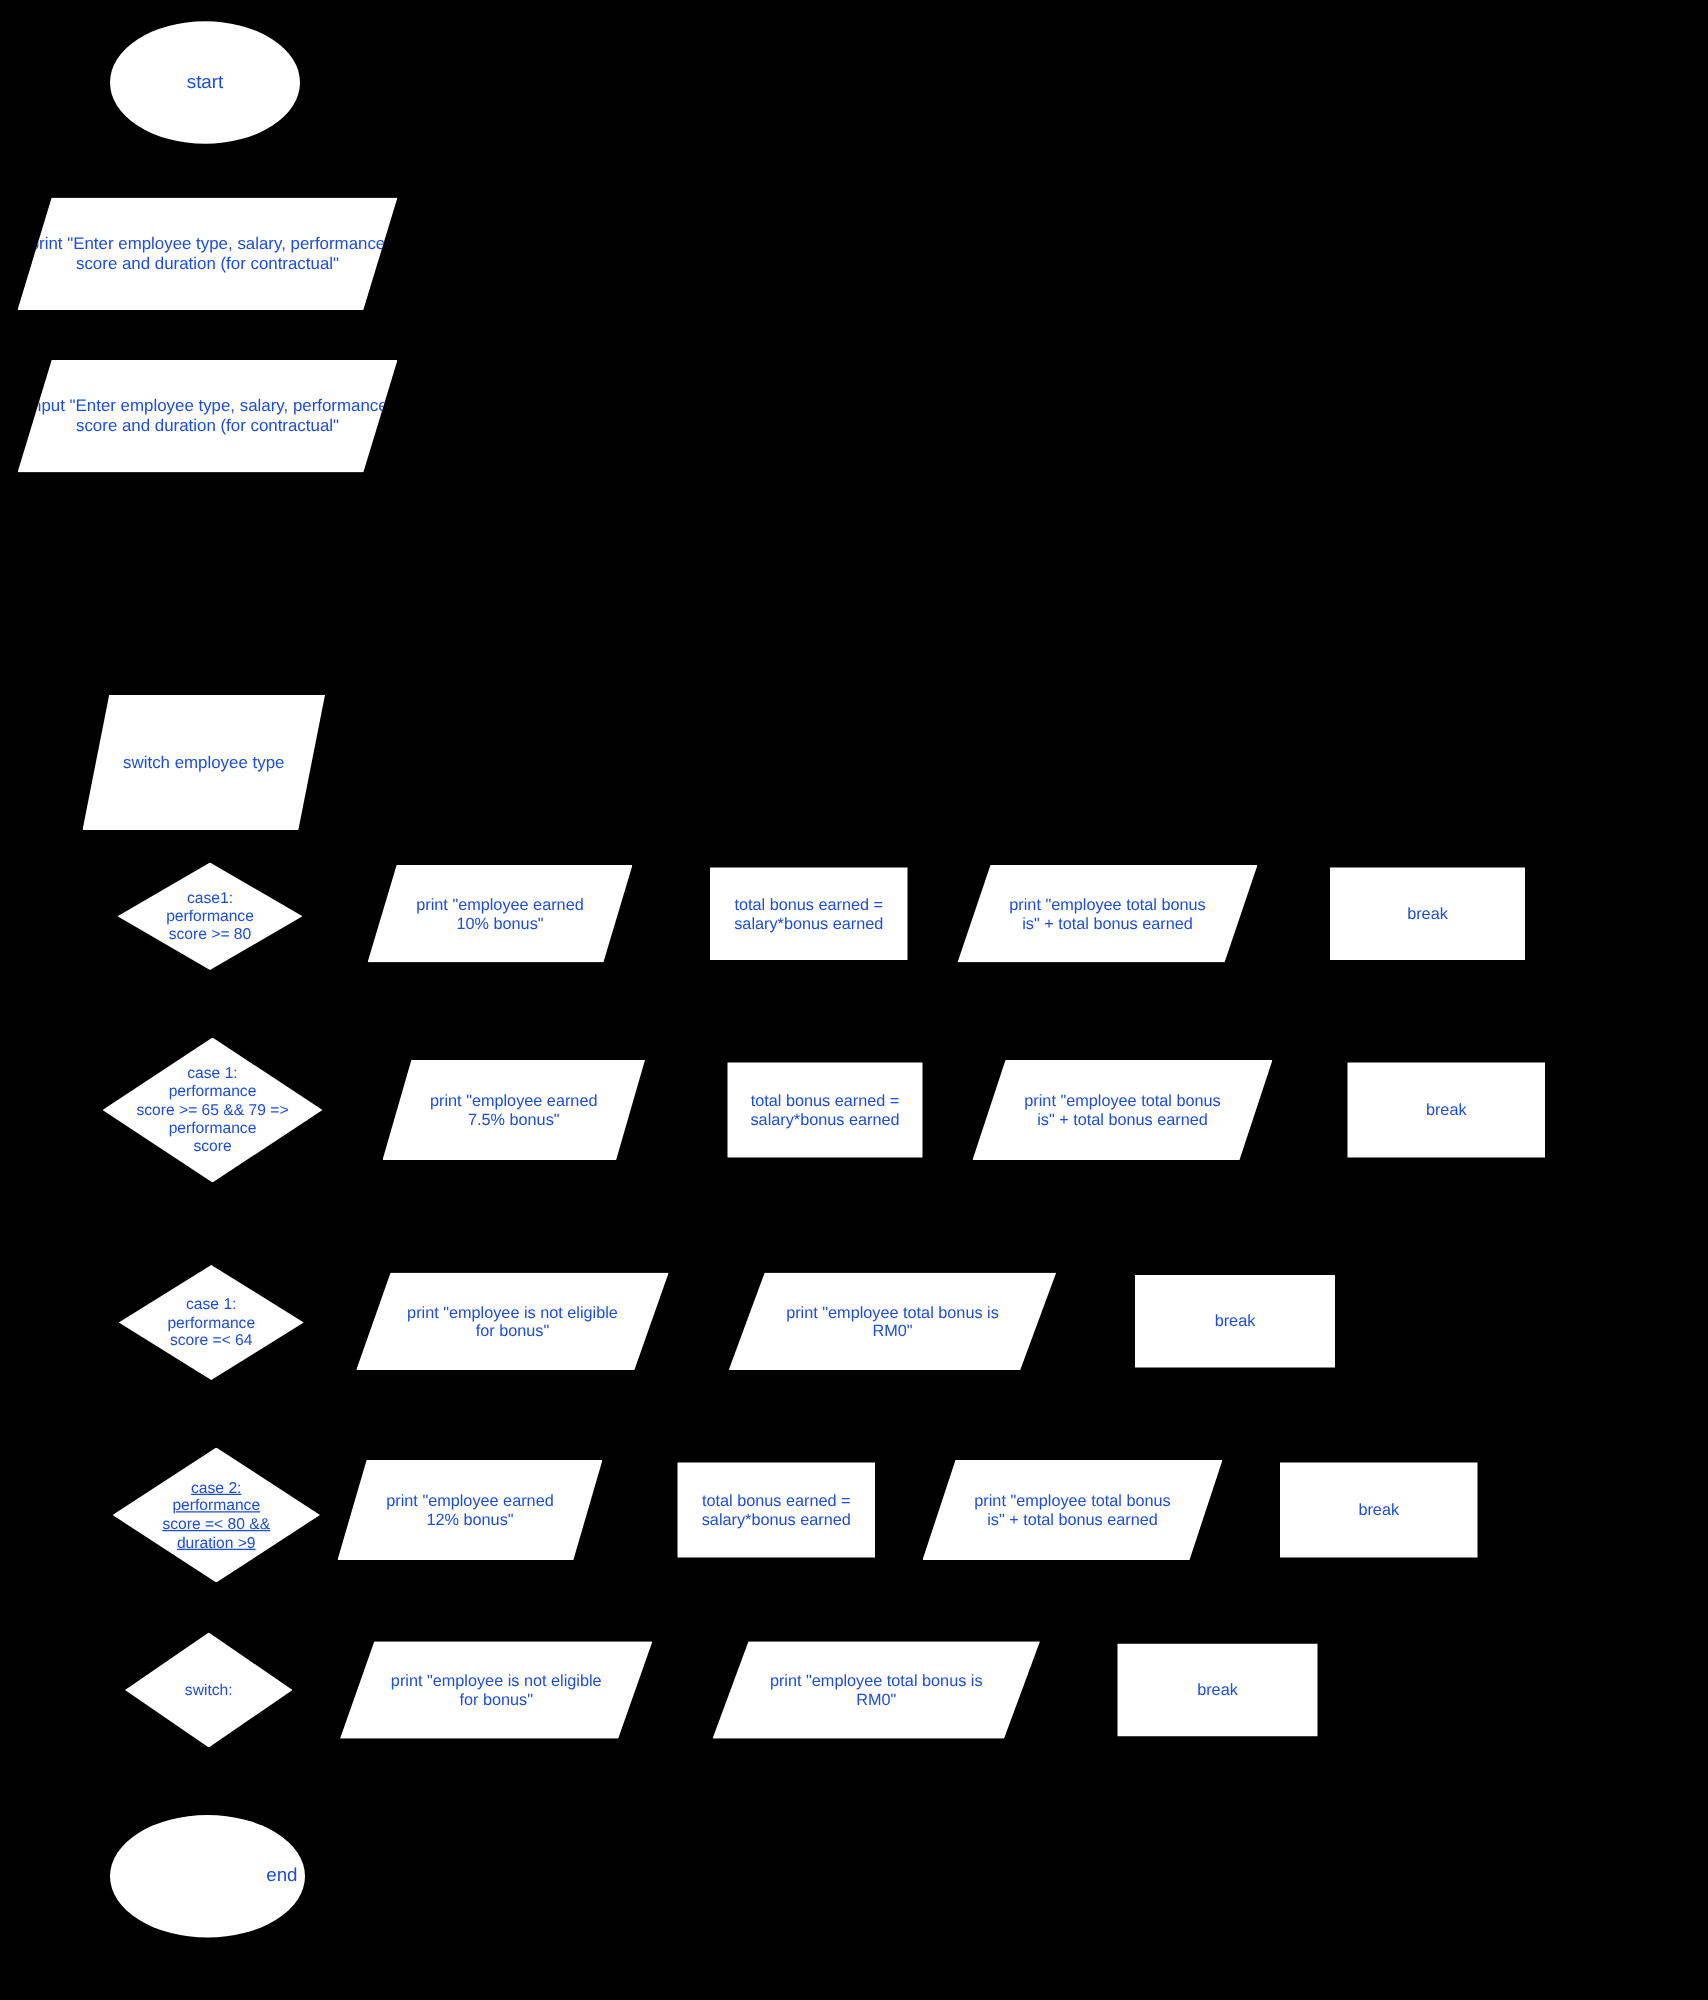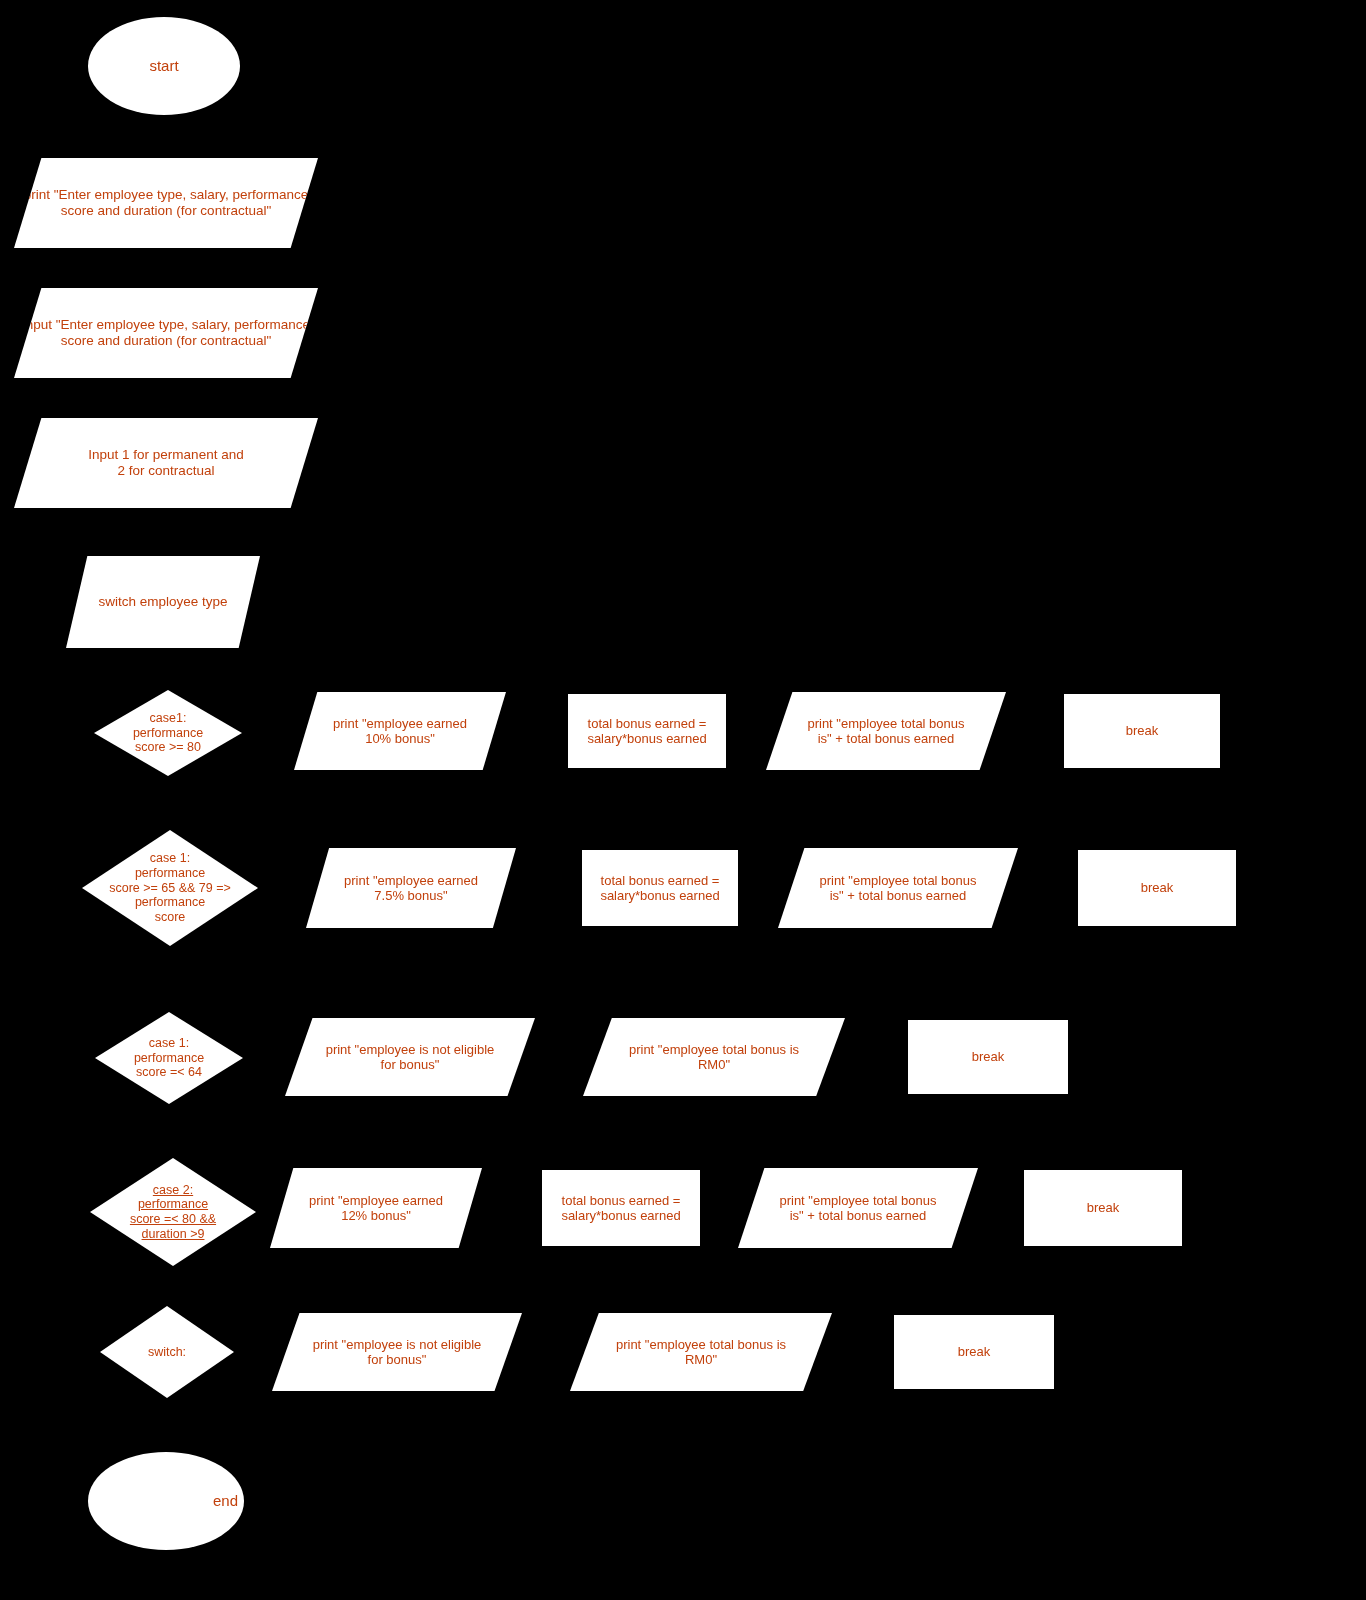--- a/index.html
+++ b/index.html
@@ -17,21 +17,21 @@
     background: #000000;
     overflow: hidden;
   }
   .node {
     position: absolute;
     box-sizing: border-box;
     display: flex;
     align-items: center;
     justify-content: center;
     text-align: center;
-    color: #c2410c;
+    color: #1d4ed8;
     line-height: 1.18;
   }
   .node .label {
     display: block;
     width: 100%;
     padding: 0 6px;
     box-sizing: border-box;
     white-space: pre-line;
   }
   
@@ -73,26 +73,22 @@
   </div>
 
   <div class="node shape-para skew-soft" style="left:14px; top:158px; width:304px; height:90px; font-size:13.5px;">
     <span class="label">print "Enter employee type, salary, performance score and duration (for contractual"</span>
   </div>
 
   <div class="node shape-para skew-soft" style="left:14px; top:288px; width:304px; height:90px; font-size:13.5px;">
     <span class="label">Input "Enter employee type, salary, performance score and duration (for contractual"</span>
   </div>
 
-  <div class="node shape-para skew-soft" style="left:14px; top:418px; width:304px; height:90px; font-size:13.5px;">
-    <span class="label">Input 1 for permanent and
-2 for contractual</span>
-  </div>
 
-  <div class="node shape-para" style="left:66px; top:556px; width:194px; height:92px; font-size:13.5px;">
+  <div class="node shape-para" style="left:66px; top:556px; width:194px; height:108px; font-size:13.5px;">
     <span class="label">switch employee type</span>
   </div>
 
   <div class="node shape-diamond" style="left:94px; top:690px; width:148px; height:86px; font-size:12.5px;">
     <span class="label">case1:
 performance
 score &gt;= 80</span>
   </div>
   <div class="node shape-para" style="left:294px; top:692px; width:212px; height:78px; font-size:13px;">
     <span class="label">print "employee earned

